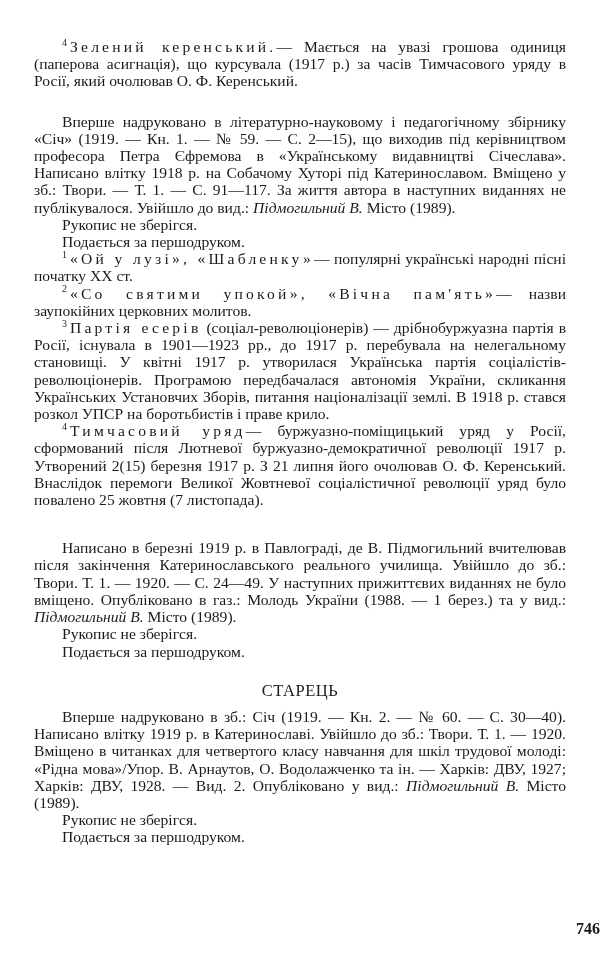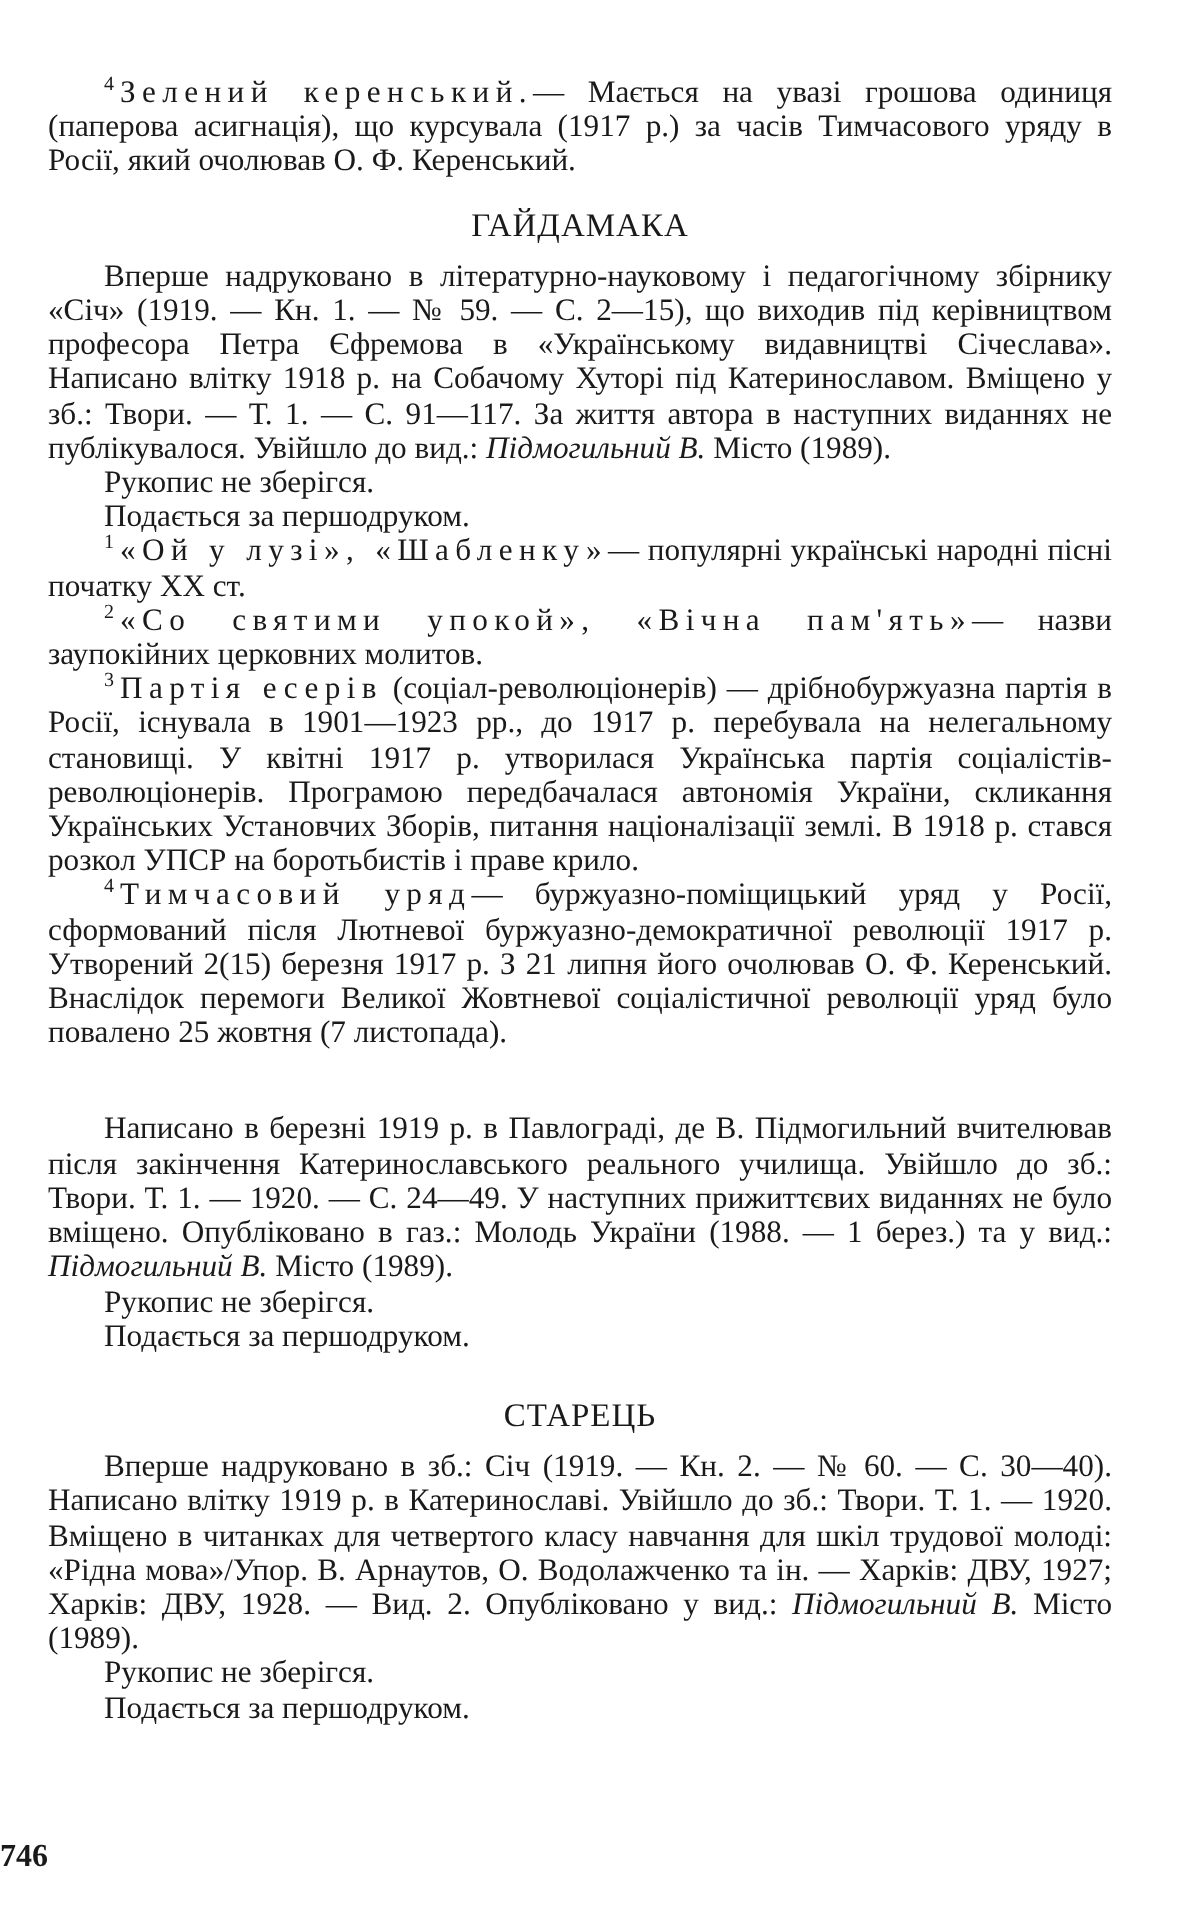--- a/index.html
+++ b/index.html
@@ -2,46 +2,45 @@
 <html><head>
   <meta charset="utf-8">
   <style>
     html, body { margin: 0; padding: 0; background: #ffffff; }
     body {
       width: 600px; height: 962px; position: relative; overflow: hidden;
       font-family: "Liberation Serif", "DejaVu Serif", serif;
       color: #1a1a1a;
     }
     .page {
-      position: absolute; left: 24px; top: 38px; width: 532px;
+      position: absolute; left: 34px; top: 38px; width: 532px;
       font-size: 15.6px; line-height: 17.2px;
       font-stretch: condensed;
     }
     p { margin: 0; text-align: justify; text-indent: 28px; }
     h2 {
       margin: 0; text-align: center; font-weight: normal;
       font-size: 16.5px; letter-spacing: 0.5px;
     }
     .spaced { letter-spacing: 3.2px; }
     .fn { font-size: 10px; vertical-align: super; line-height: 0; margin-right: 3px; }
     i { }
     .pagenum {
-      position: absolute; left: 0; width: 600px; top: 920px; text-align: left;
+      position: absolute; left: 0; width: 600px; top: 920px; text-align: right;
       font-family: "Liberation Serif", serif; font-weight: bold; font-size: 16px;
     }
   </style>
 </head>
 <body>
 
 <div class="page">
 
   <p><span class="fn">4</span><span class="spaced">Зелений керенський.</span><span>— Мається на увазі грошова одиниця (паперова асигнація), що курсувала (1917 р.) за часів Тимчасового уряду в Росії, який очолював О. Ф. Керенський.</span></p>
 
   <div style="height:14px"></div>
-  <h2>ГАЙДАМАКА</h2>
   <div style="height:9px"></div>
 
   <p><span>Вперше надруковано в літературно-науковому і педагогічному збірнику «Січ» (1919. — Кн. 1. — № 59. — С. 2—15), що виходив під керівництвом професора Петра Єфремова в «Українському видавництві Січеслава». Написано влітку 1918 р. на Собачому Хуторі під Катеринославом. Вміщено у зб.: Твори. — Т. 1. — С. 91—117. За життя автора в наступних виданнях не публікувалося. Увійшло до вид.:</span> <i>Підмогильний В.</i> <span>Місто (1989).</span></p>
   <p>Рукопис не зберігся.</p>
   <p>Подається за першодруком.</p>
 
   <p><span class="fn">1</span><span class="spaced">«Ой у лузі», «Шабленку»</span><span>— популярні українські народні пісні початку XX ст.</span></p>
   <p><span class="fn">2</span><span class="spaced">«Со святими упокой», «Вічна пам'ять»</span><span>— назви заупокійних церковних молитов.</span></p>
   <p><span class="fn">3</span><span class="spaced">Партія есерів</span> <span>(соціал-революціонерів) — дрібнобуржуазна партія в Росії, існувала в 1901—1923 рр., до 1917 р. перебувала на нелегальному становищі. У квітні 1917 р. утворилася Українська партія соціалістів-революціонерів. Програмою передбачалася автономія України, скликання Українських Установчих Зборів, питання націоналізації землі. В 1918 р. стався розкол УПСР на боротьбистів і праве крило.</span></p>
   <p><span class="fn">4</span><span class="spaced">Тимчасовий уряд</span><span>— буржуазно-поміщицький уряд у Росії, сформований після Лютневої буржуазно-демократичної революції 1917 р. Утворений 2(15) березня 1917 р. З 21 липня його очолював О. Ф. Керенський. Внаслідок перемоги Великої Жовтневої соціалістичної революції уряд було повалено 25 жовтня (7 листопада).</span></p>

